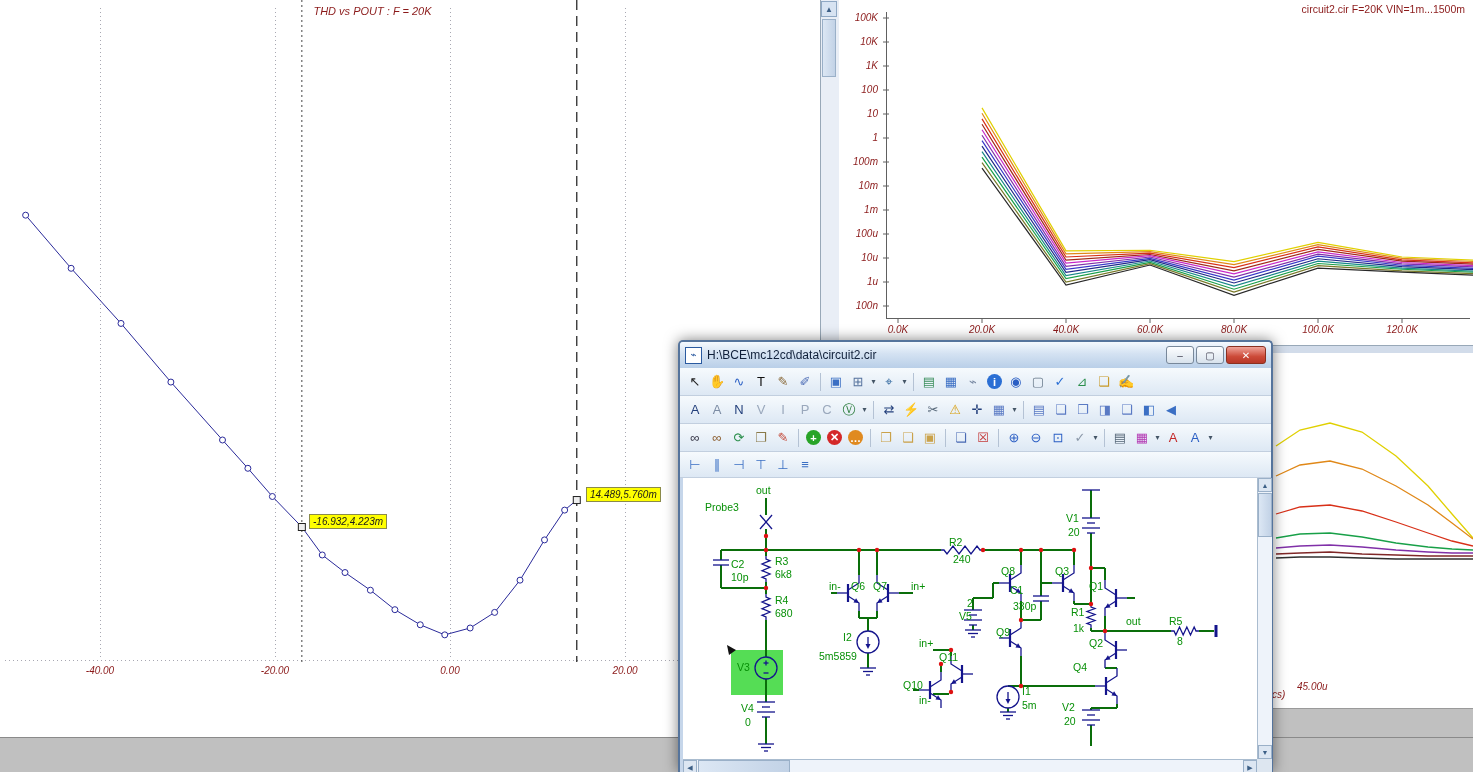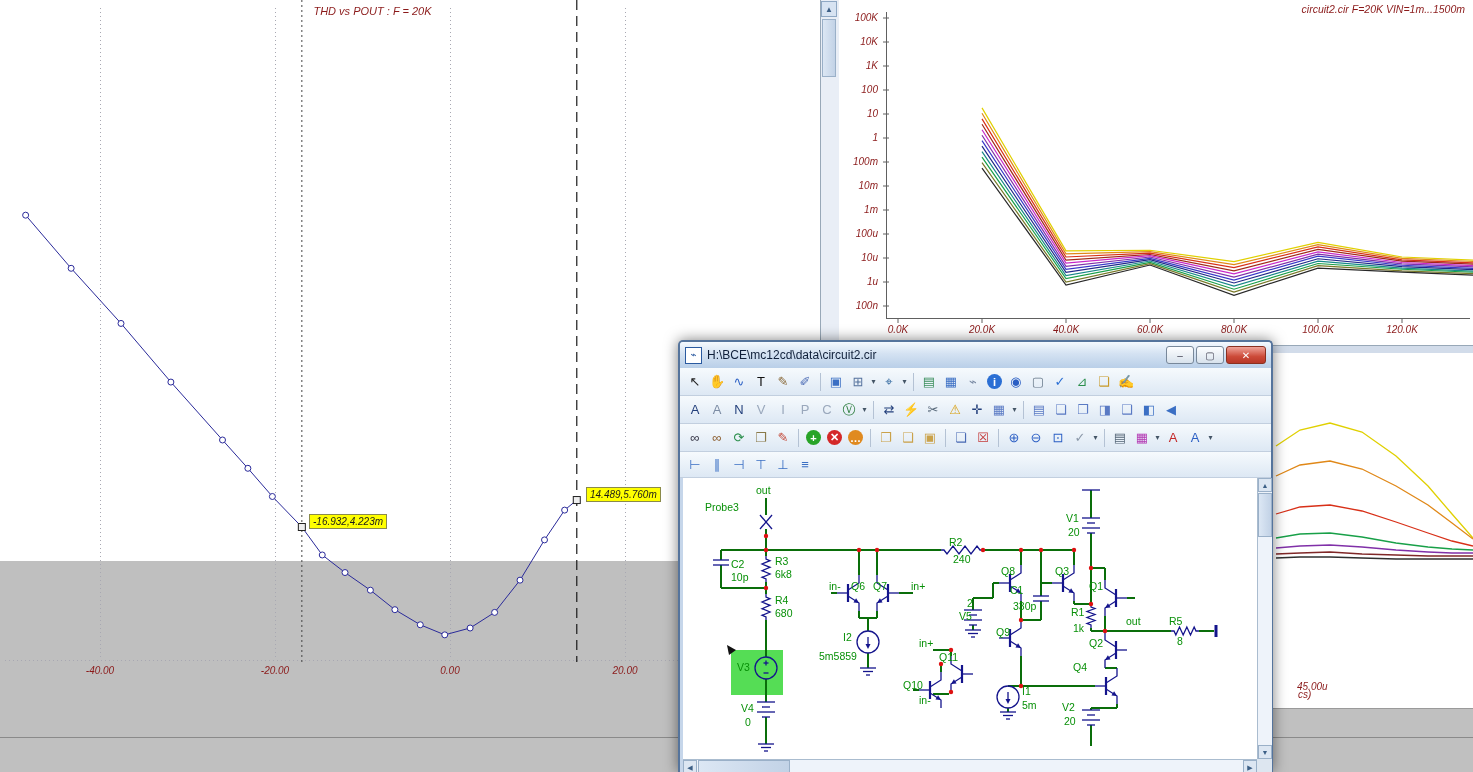--- a/index.html
+++ b/index.html
@@ -1,47 +1,47 @@
 <!DOCTYPE html>
 <html><head>
 <meta charset="utf-8">
 <style>
   html,body{margin:0;padding:0;width:1473px;height:772px;overflow:hidden;
     font-family:"Liberation Sans",sans-serif;background:#bfbfbf;}
   #screen{position:absolute;left:0;top:0;width:1473px;height:772px;}
   .win{position:absolute;background:#fff;}
   
-  #left-window{left:0;top:0;width:820px;height:561px;border-right:7px solid #ec4899;}
+  #left-window{left:0;top:0;width:820px;height:737px;border-right:7px solid #ec4899;}
   .plot-title{position:absolute;left:0;top:5px;width:745px;text-align:center;
     font-size:11px;font-style:italic;color:#8b1a1a;}
   svg text{font-family:"Liberation Sans",sans-serif;}
   .cursor-tag{position:absolute;background:#ffff00;border:1px solid #8a8a4a;color:#1a1a1a;
     font-size:10px;font-style:italic;padding:0 3px;height:13px;line-height:13px;white-space:nowrap;}
   #left-tag-l{left:309px;top:514px;}
   #left-tag-r{left:586px;top:487px;}
   #readout{position:absolute;left:190px;top:679px;width:520px;display:flex;}
   #readout .col{flex:1;text-align:center;}
   #readout .hdr{display:block;color:#8b1a1a;font-style:italic;font-size:10px;height:13px;}
   #readout .val{display:block;color:#00008b;font-size:10px;height:13px;}
   
   #left-scrollbar{position:absolute;left:820px;top:0;width:18px;height:345px;background:#e9eef6;
     border-left:1px solid #98a8b8;border-right:1px solid #98a8b8;}
   .sb-btn{position:absolute;width:16px;height:16px;background:#d7e3f2;border:1px solid #8fa8c4;
     color:#3c5f86;font-size:8px;text-align:center;line-height:15px;box-sizing:border-box;}
   .sb-thumb{position:absolute;background:linear-gradient(90deg,#dce7f4,#c2d2e6);border:1px solid #9ab0c8;box-sizing:border-box;}
   
   #rt-window{left:839px;top:0;width:634px;height:345px;}
-  #rt-title{position:absolute;right:8px;top:3px;font-size:10.5px;font-style:italic;color:#8b1a1a;}
+  #rt-title{position:absolute;right:8px;top:3px;font-size:10.5px;color:#8b1a1a;}
   
   #divider-band{position:absolute;left:839px;top:345px;width:634px;height:8px;background:#d2dcea;
     border-top:1px solid #98a8b8;border-bottom:1px solid #98a8b8;}
   #rb-window{left:839px;top:353px;width:634px;height:355px;}
   .rb-text{position:absolute;color:#8b1a1a;font-size:10px;font-style:italic;}
   #rb-tick{left:458px;top:328px;}
-  #rb-frag{left:459px;top:336px;}
+  #rb-frag{left:433px;top:336px;}
   
   #taskbar{position:absolute;left:0;top:737px;width:1473px;height:35px;background:#c0c0c0;
     border-top:1px solid #8a8a8a;}
   #taskbar2{position:absolute;left:1273px;top:708px;width:200px;height:30px;background:#c0c0c0;border-top:1px solid #9a9a9a;}
   
   #mc-window{position:absolute;left:678px;top:340px;width:595px;height:432px;
     background:#c6d6ea;border:2px solid #55749c;border-bottom:none;border-radius:5px 5px 0 0;
     box-shadow:0 0 14px rgba(0,0,0,.5);box-sizing:border-box;}
   #mc-titlebar{position:absolute;left:0;top:0;right:0;height:26px;border-radius:3px 3px 0 0;
     background:linear-gradient(#f4f9fe,#d4e2f2 45%,#b9cfe8);display:flex;align-items:center;padding:0 5px;box-sizing:border-box;}

